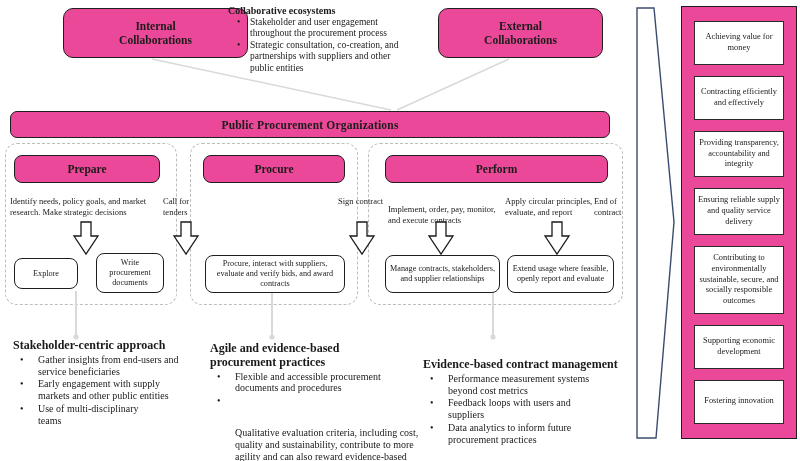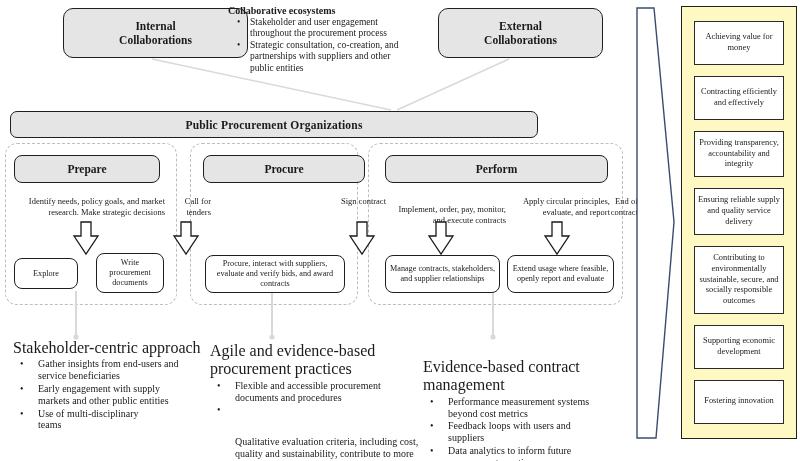--- a/index.html
+++ b/index.html
@@ -4,65 +4,65 @@
 <style>
   html,body{margin:0;padding:0;background:#ffffff;}
   .canvas{
     position:relative;width:800px;height:461px;background:#ffffff;
     font-family:"Liberation Serif","DejaVu Serif",serif;color:#1a1a1a;
     overflow:hidden;
   }
   .abs{position:absolute;box-sizing:border-box;}
   
   .rbox{
-    border:1.5px solid #1f1f1f;border-radius:10px;background:#e5e5e5;
+    border:1.5px solid #1f1f1f;border-radius:10px;background:#ec4899;
     display:flex;align-items:center;justify-content:center;text-align:center;
     z-index:2;
   }
   .collab{font-weight:bold;font-size:11.5px;line-height:1.25;}
   .collab span{display:inline-block;width:110px;}
   .ppo-bar{
-    left:10px;top:111px;width:528px;height:27px;border-radius:7px;
+    left:10px;top:111px;width:600px;height:27px;border-radius:7px;
     font-weight:bold;font-size:11.5px;letter-spacing:.2px;
   }
   
   .phase{
     border:1px dashed #bdbdbd;border-radius:12px;background:transparent;
     top:143px;height:162px;z-index:1;
   }
   .ptitle{
     top:155px;height:28px;border-radius:8px;border:1.7px solid #1f1f1f;
     font-weight:bold;font-size:11.5px;font-family:Liberation Serif, serif;
   }
-  .small{font-size:8.5px;line-height:1.25;text-align:right;z-index:2;}
+  .small{font-size:8.5px;line-height:1.25;text-align:left;z-index:2;}
   .minibox{
     border:1.3px solid #1f1f1f;border-radius:8px;background:#fff;
     display:flex;align-items:center;justify-content:center;text-align:center;
     font-size:8.2px;line-height:1.2;padding:2px 3px;z-index:2;
   }
   
   .note{z-index:2;}
-  .note h3{margin:0 0 1px 0;font-size:16px;font-weight:normal;line-height:1.15;}
+  .note h3{margin:0 0 1px 0;font-size:12px;font-weight:bold;line-height:1.15;}
   .note ul{margin:0;padding:0;list-style:none;}
   .note li{
     position:relative;padding-left:25px;font-size:10px;line-height:1.18;
     margin-bottom:1px;
   }
   .note li::before{content:"\2022";position:absolute;left:7px;top:0;font-size:10px;}
   .note li .liw{display:inline-block;}
   
   .eco h3{margin:0;font-size:10px;font-weight:bold;line-height:1.2;}
   .eco ul{margin:0;padding:0;list-style:none;}
   .eco li{position:relative;padding-left:22px;font-size:9.5px;line-height:1.2;}
   .eco li::before{content:"\2022";position:absolute;left:9px;top:0;}
   .eco li .liw{display:inline-block;max-width:163px;}
   
   .goals-outer{
     left:681px;top:6px;width:116px;height:433px;border:1.6px solid #1f1f1f;
-    background:#fef9c3;z-index:2;
+    background:#ec4899;z-index:2;
     display:flex;flex-direction:column;justify-content:space-between;
     padding:14px 12px;
   }
   .goal{
     border:1.4px solid #2a2a2a;background:#fff;text-align:center;
     font-size:8.4px;line-height:1.3;display:flex;align-items:center;
     justify-content:center;padding:6px 3px;min-height:44px;box-sizing:border-box;
   }
   svg.overlay{position:absolute;left:0;top:0;z-index:3;pointer-events:none;}
 </style>
@@ -90,21 +90,21 @@
     <span>Public Procurement Organizations</span>
   </div>
 
   <div class="abs phase" style="left:5px;width:172px;"></div>
   <div class="abs phase" style="left:190px;width:168px;"></div>
   <div class="abs phase" style="left:368px;width:255px;"></div>
 
   <div class="abs rbox ptitle" style="left:14px;width:146px;">
     <span>Prepare</span>
   </div>
-  <div class="abs rbox ptitle" style="left:203px;width:162px;">
+  <div class="abs rbox ptitle" style="left:203px;width:142px;">
     <span>Procure</span>
   </div>
   <div class="abs rbox ptitle" style="left:385px;width:223px;">
     <span>Perform</span>
   </div>
 
   <div class="abs small" style="left:10px;top:196px;width:155px;">Identify needs, policy goals, and market research. Make strategic decisions</div>
   <div class="abs small" style="left:163px;top:196px;width:48px;">Call for tenders</div>
   <div class="abs small" style="left:338px;top:196px;width:48px;">Sign contract</div>
   <div class="abs small" style="left:388px;top:196px;width:118px;margin-top:8px;">Implement, order, pay, monitor, and execute contracts</div>

